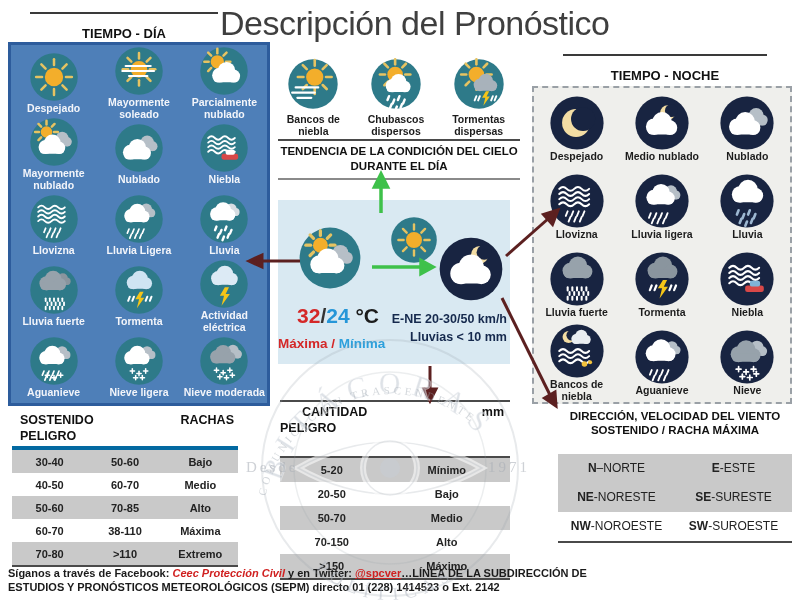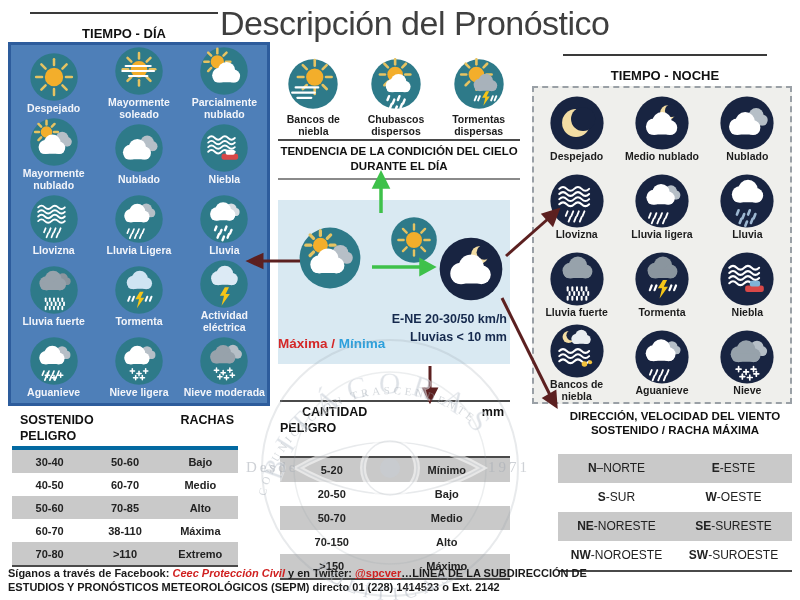--- a/index.html
+++ b/index.html
@@ -546,20 +546,23 @@
           <circle cx="30" cy="30" r="28.5" fill="#182441"></circle>
           <circle cx="38" cy="17" r="8" fill="#f3dda4"></circle>
           <circle cx="42" cy="14.76" r="6.88" fill="#182441"></circle>
           <g fill="#ffffff">
             <circle cx="20.950000000000003" cy="34" r="9.774999999999999"></circle>
             <circle cx="30.15" cy="28.25" r="11.5"></circle>
             <circle cx="39.35" cy="35.15" r="8.625"></circle>
             <rect x="12.900000000000002" y="32.85" width="33.349999999999994" height="10.35" rx="5.175"></rect>
           </g>
         </svg></span>
+    <div class="temp-line">
+      <span style="color:#d42828;">32</span><span style="color:#333;">/</span><span style="color:#2596d8;">24</span><span style="color:#1c1c1c;"> °C</span>
+    </div>
     <div class="maxmin-line">
       <span style="color:#d42828;">Máxima</span><span style="color:#d42828;"> / </span><span style="color:#2da0dc;">Mínima</span>
     </div>
     <div class="wind-block">
       <div>E-NE 20-30/50 km/h</div>
       <div>Lluvias &lt; 10 mm</div>
     </div>
   </div>
 
   <div class="abs rule-hdr night-hdr">TIEMPO - NOCHE</div>
@@ -868,24 +871,20 @@
 
   <div class="abs tbl tbl-right">
     <div class="ttitle">
       <div>DIRECCIÓN,  VELOCIDAD  DEL  VIENTO</div>
       <div>SOSTENIDO / RACHA   MÁXIMA</div>
     </div>
     <div id="dir-rows">
         <div class="trow row-gray">
           <span class="cell"><span class="abbr">N</span><span>–NORTE</span></span>
           <span class="cell"><span class="abbr">E</span><span>-ESTE</span></span>
-        </div>
-        <div class="trow row-white">
-          <span class="cell"><span class="abbr">S</span><span>-SUR</span></span>
-          <span class="cell"><span class="abbr">W</span><span>-OESTE</span></span>
         </div>
         <div class="trow row-gray">
           <span class="cell"><span class="abbr">NE</span><span>-NORESTE</span></span>
           <span class="cell"><span class="abbr">SE</span><span>-SURESTE</span></span>
         </div>
         <div class="trow row-white tbl-bottom">
           <span class="cell"><span class="abbr">NW</span><span>-NOROESTE</span></span>
           <span class="cell"><span class="abbr">SW</span><span>-SUROESTE</span></span>
         </div>
       </div>

